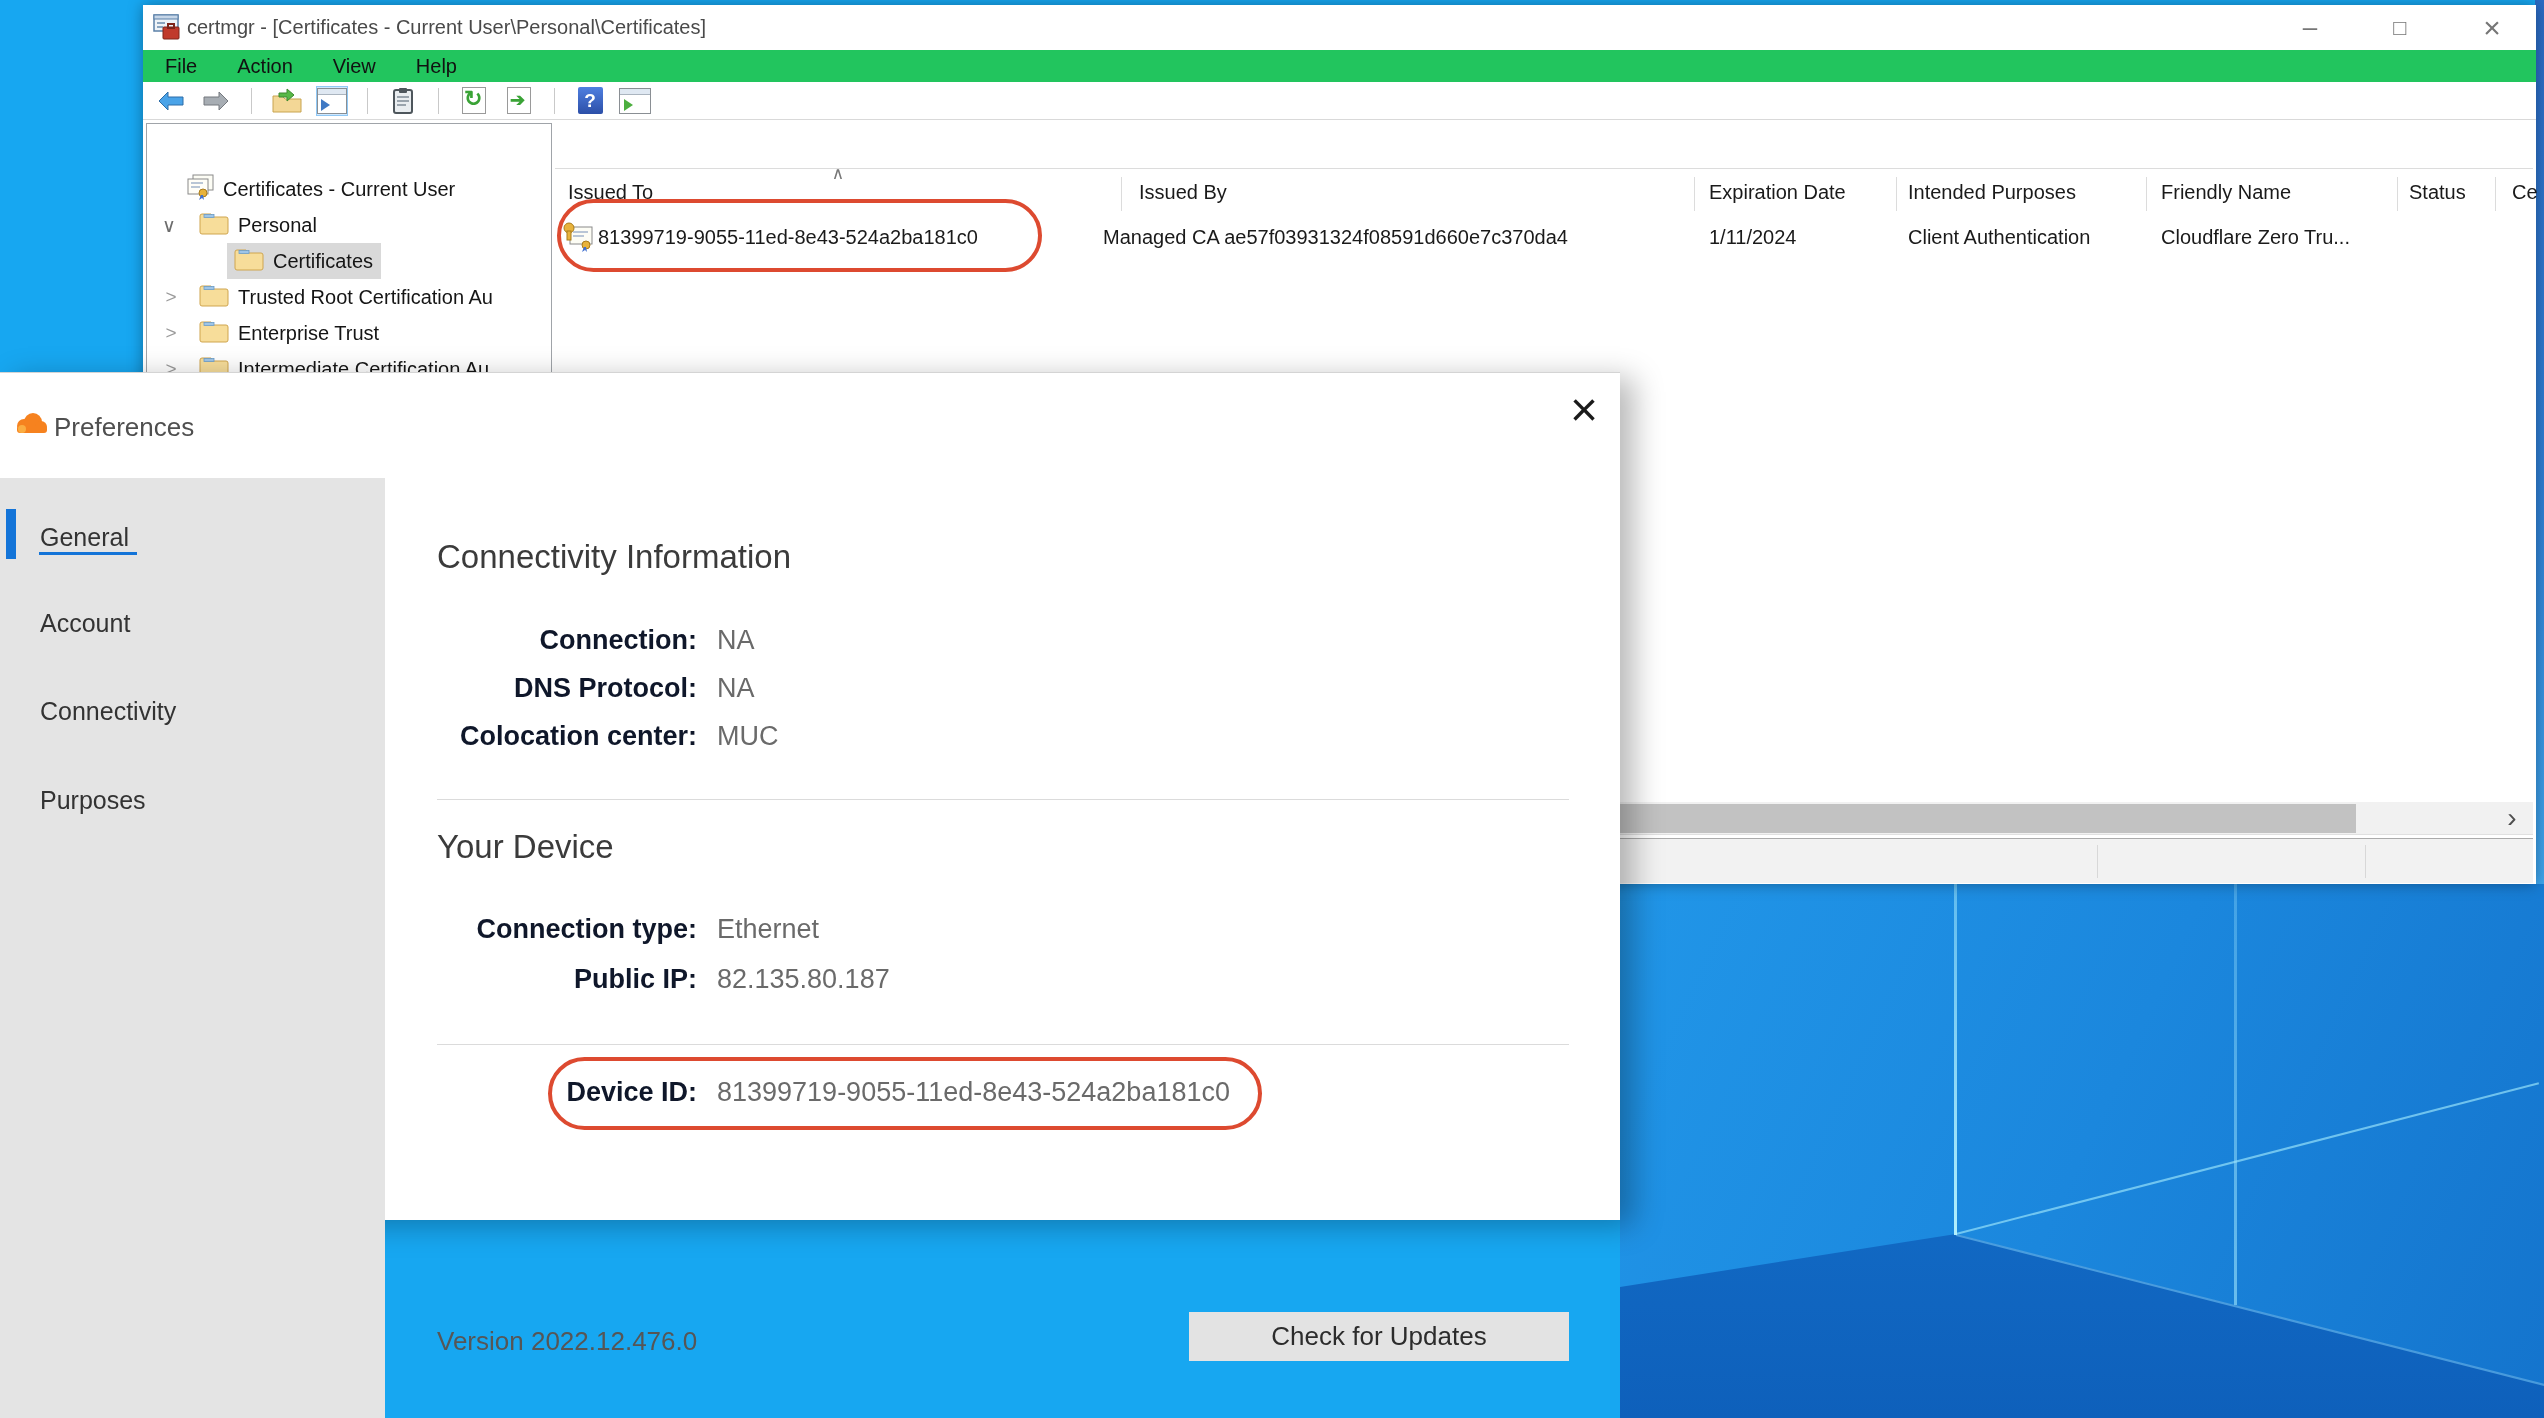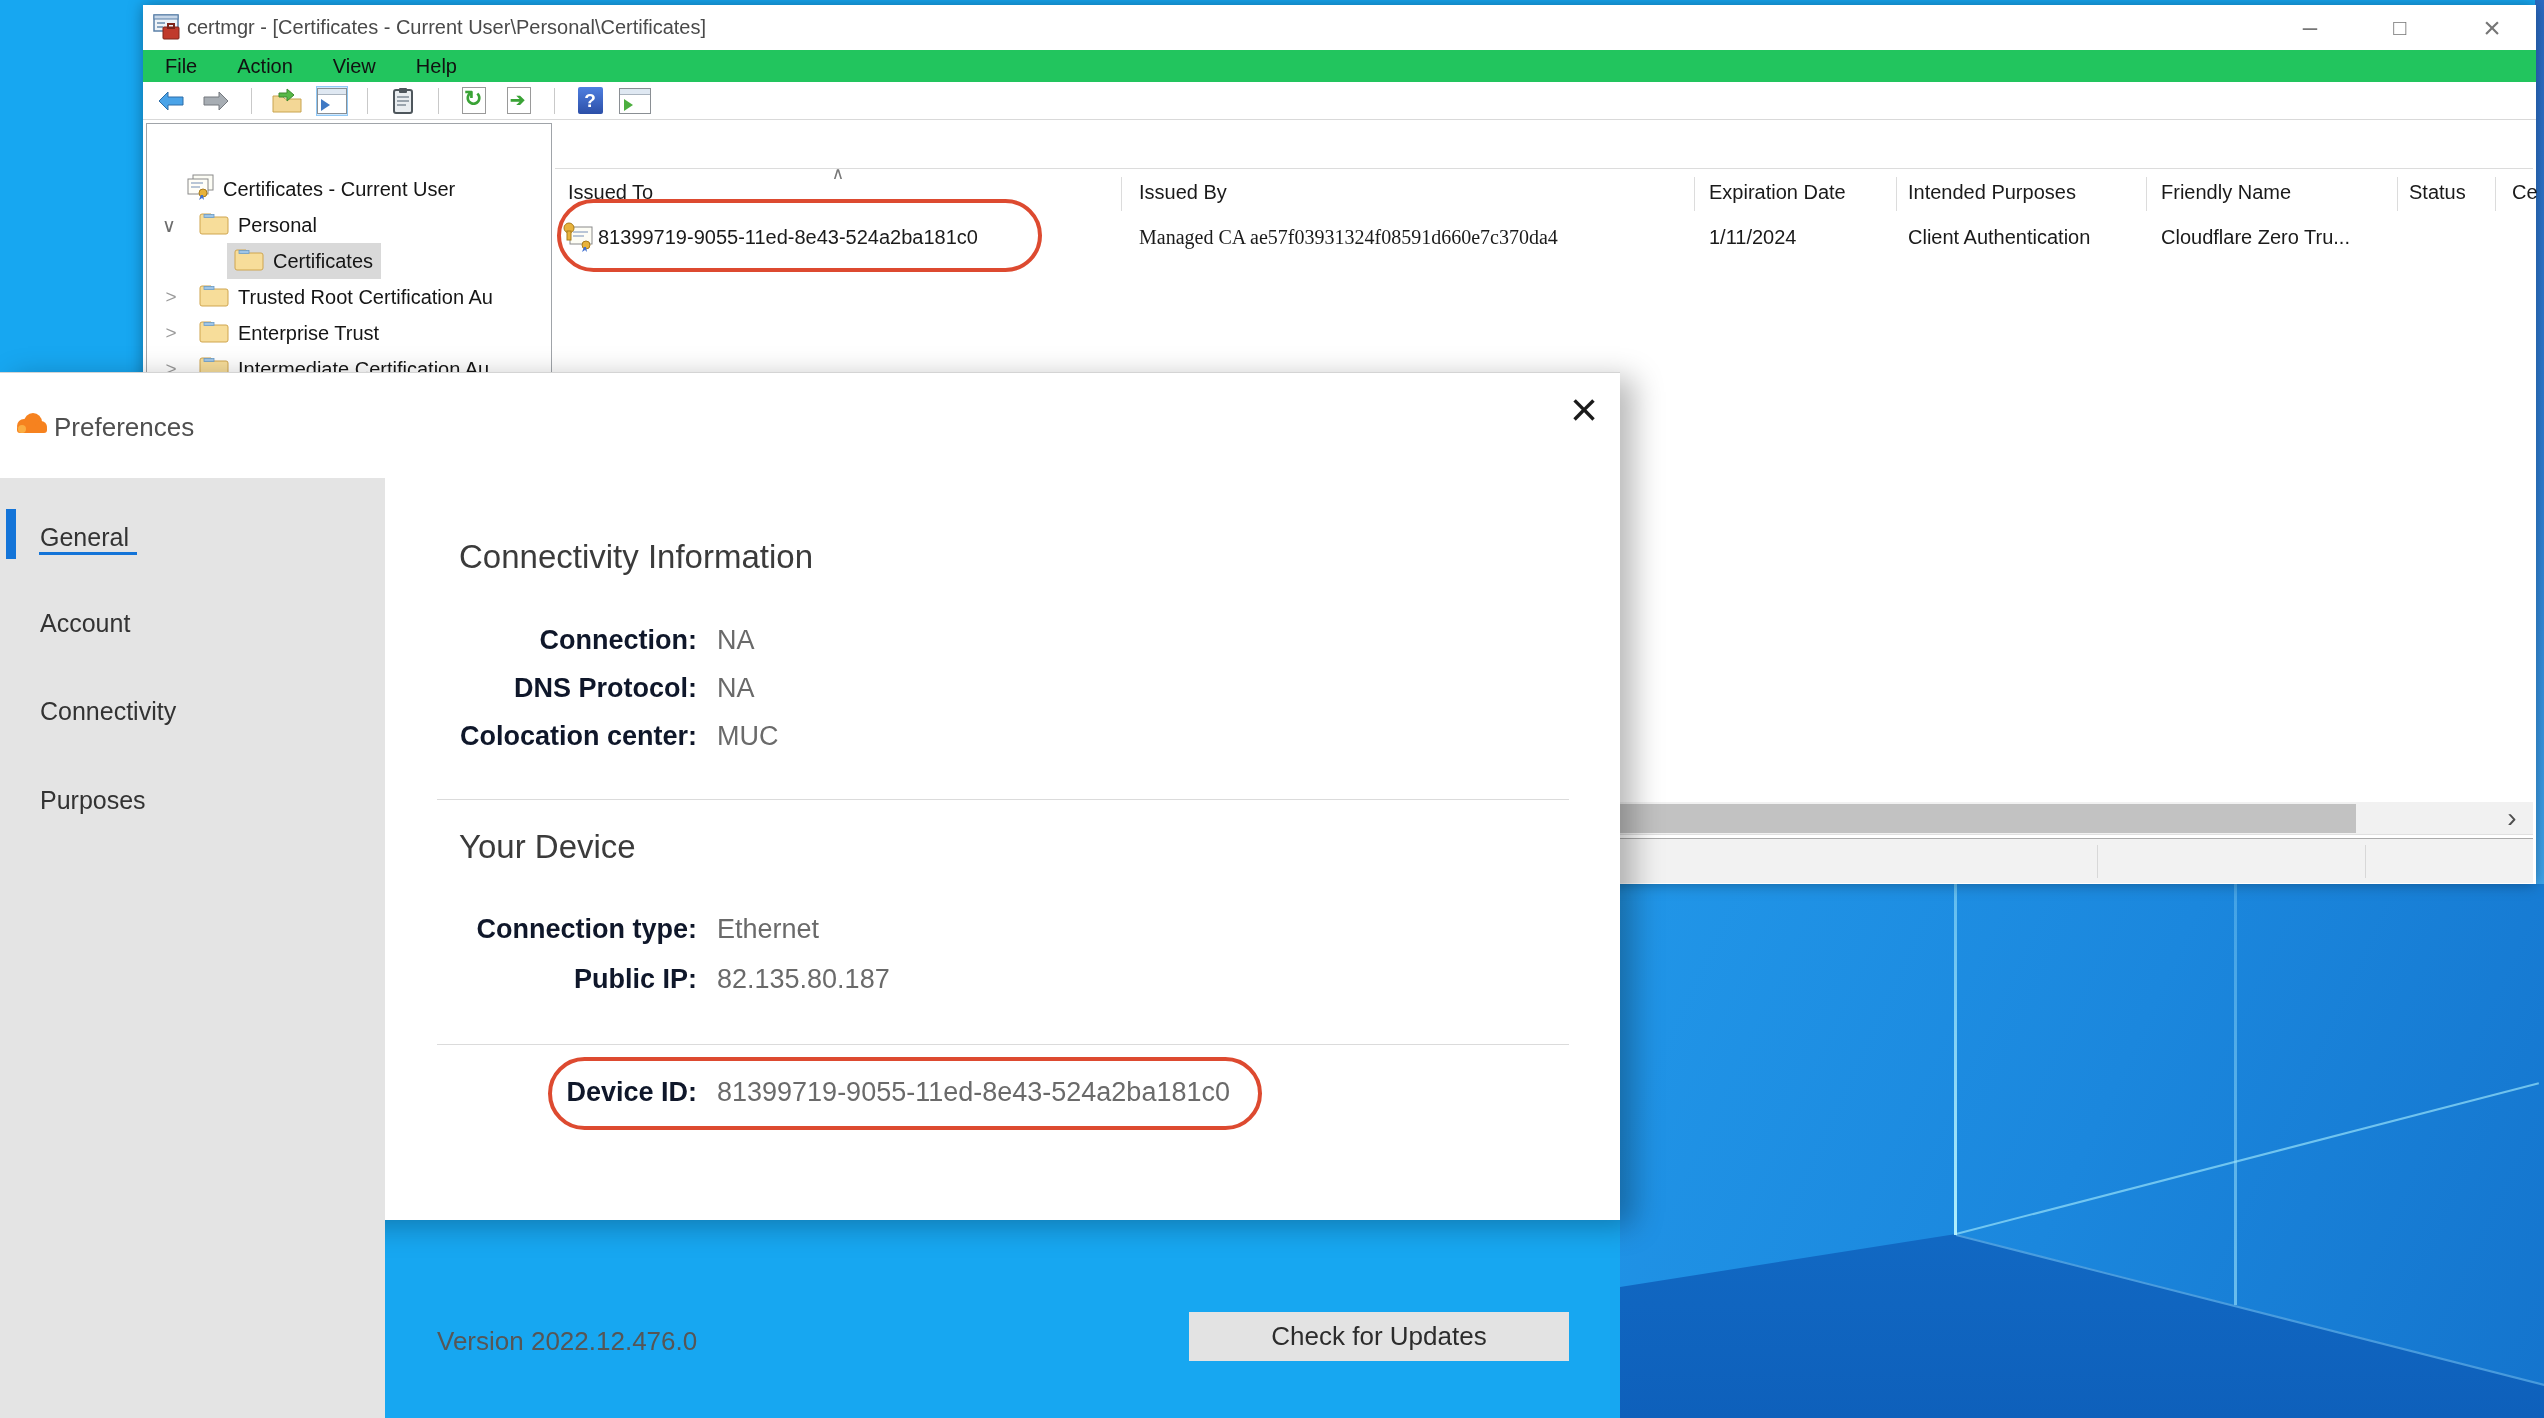--- a/index.html
+++ b/index.html
@@ -83,21 +83,21 @@
   .prefs { position:absolute; left:0; top:372px; width:1620px; height:848px; background:#fff; z-index:10;
     border-top:1px solid #d4d4d4; box-shadow:14px 6px 28px rgba(0,0,0,.28); }
   .prefs-title { position:absolute; left:54px; top:36px; height:36px; line-height:36px; font-size:26px; color:#4f4f4f; }
   .prefs-close { position:absolute; left:1556px; top:10px; width:56px; height:54px; text-align:center; line-height:54px;
     font-size:48px; font-weight:300; color:#1a1a1a; }
   .psidebar { position:absolute; left:0; top:105px; width:385px; height:941px; background:#e4e4e4; }
   .pside-item { position:absolute; left:40px; font-size:25px; color:#333; }
   .psel-bar { position:absolute; left:6px; top:31px; width:10px; height:50px; background:#1374d8; }
   .psel-underline { position:absolute; left:39px; top:74px; width:98px; height:3px; background:#1374d8; }
 
-  .pheading { position:absolute; left:459px; font-size:33px; font-weight:400; color:#3b3b3b; white-space:nowrap; }
+  .pheading { position:absolute; left:437px; font-size:33px; font-weight:400; color:#3b3b3b; white-space:nowrap; }
   .plabel { position:absolute; left:420px; width:277px; text-align:right; font-size:27px; font-weight:bold; color:#0f172a; white-space:nowrap; }
   .pvalue { position:absolute; left:717px; font-size:27px; color:#6a6a6a; white-space:nowrap; }
   .pdivider { position:absolute; left:437px; width:1132px; height:1px; background:#dbdbdb; }
   .pversion { position:absolute; left:437px; top:953px; font-size:26px; color:#565656; }
   .pbutton { position:absolute; left:1189px; top:939px; width:380px; height:49px; background:#e3e3e3;
     text-align:center; line-height:49px; font-size:26px; color:#2c2c2c; }
 </style>
 </head>
 <body>
 
@@ -292,21 +292,21 @@
             <rect x="8" y="6" width="22" height="17" fill="#fdfdf5" stroke="#8a8a8a"></rect>
             <rect x="11" y="10" width="15" height="2" fill="#b9c6d6"></rect>
               <rect x="11" y="14" width="11" height="2" fill="#b9c6d6"></rect>
             <circle cx="7" cy="7" r="5" fill="#e8b33c" stroke="#a97c1d"></circle>
             <rect x="5" y="10" width="4" height="9" fill="#e8b33c" stroke="#a97c1d"></rect>
             <circle cx="24" cy="24" r="4" fill="#e8b33c" stroke="#a97c1d"></circle>
             <path d="M22 26 l-2 5 3-2 2 2 -1-5 Z" fill="#3f6fd0"></path>
           </svg>
         </span>
         <span class="lcell" style="left:43px;">81399719-9055-11ed-8e43-524a2ba181c0</span>
-        <span class="lcell" style="left:584px;font-family:Liberation Serif, serif;">Managed CA ae57f03931324f08591d660e7c370da4</span>
+        <span class="lcell" style="left:548px;">Managed CA ae57f03931324f08591d660e7c370da4</span>
         <span class="lcell" style="left:1154px;">1/11/2024</span>
         <span class="lcell" style="left:1353px;">Client Authentication</span>
         <span class="lcell" style="left:1606px;">Cloudflare Zero Tru...</span>
         <span class="lcell" style="left:1854px;"></span>
       </div>
 
       <div class="annotation" style="left:2px; top:30px; width:485px; height:73px;"></div>
     </div>
 
     <div class="hscroll">

